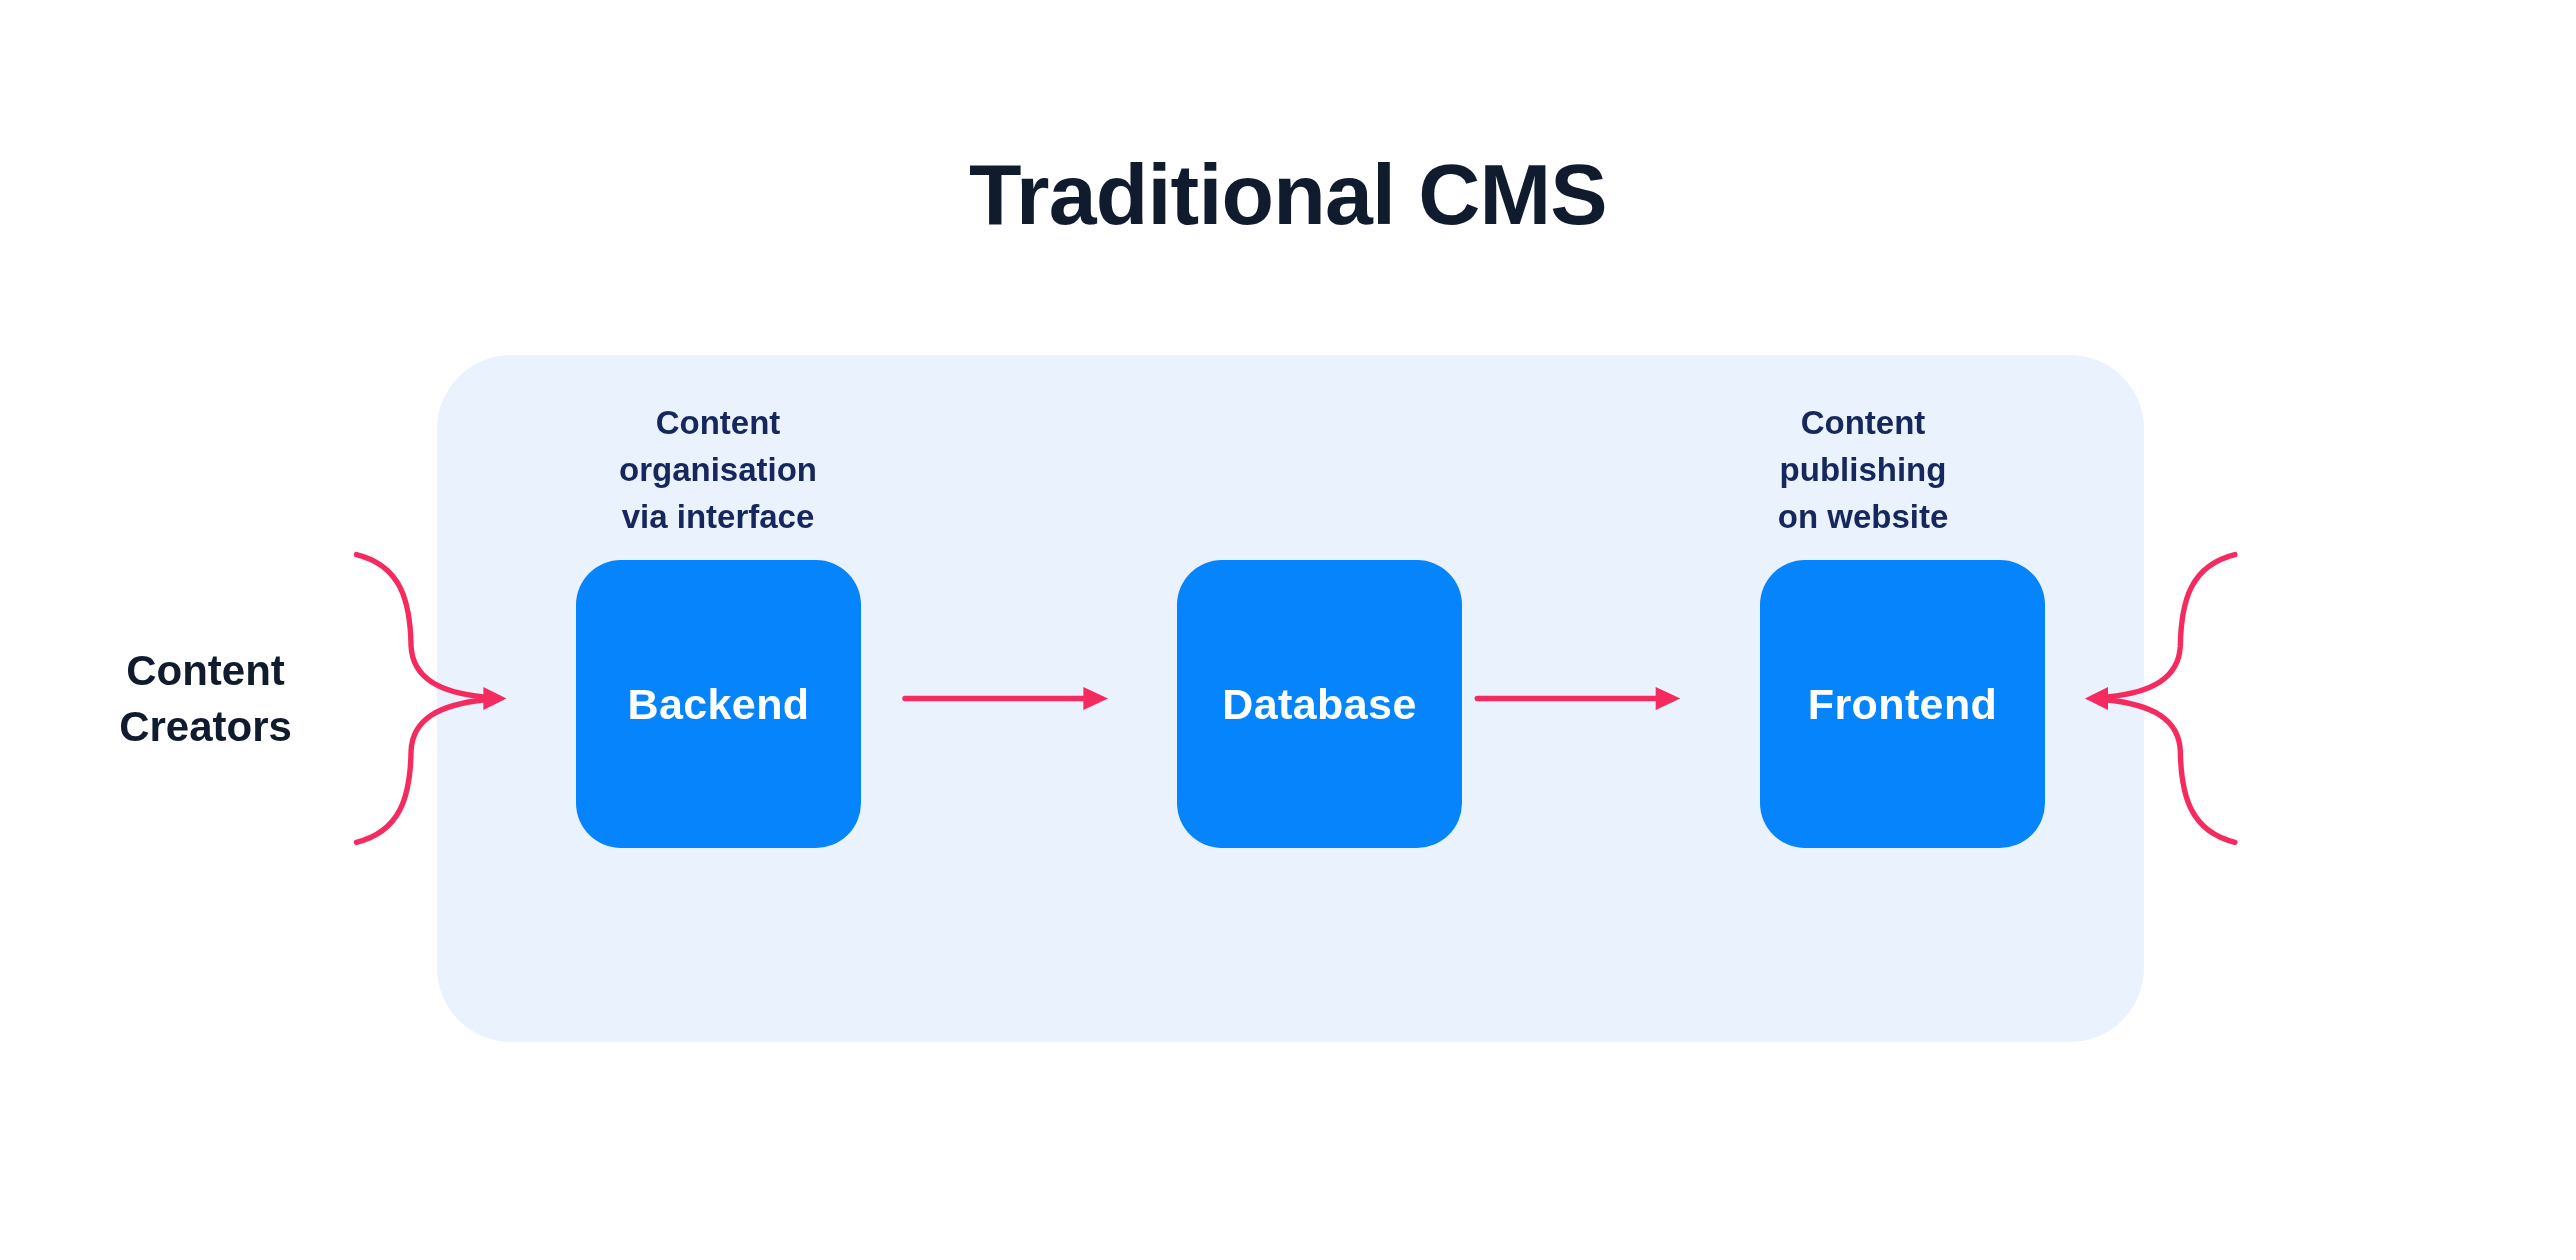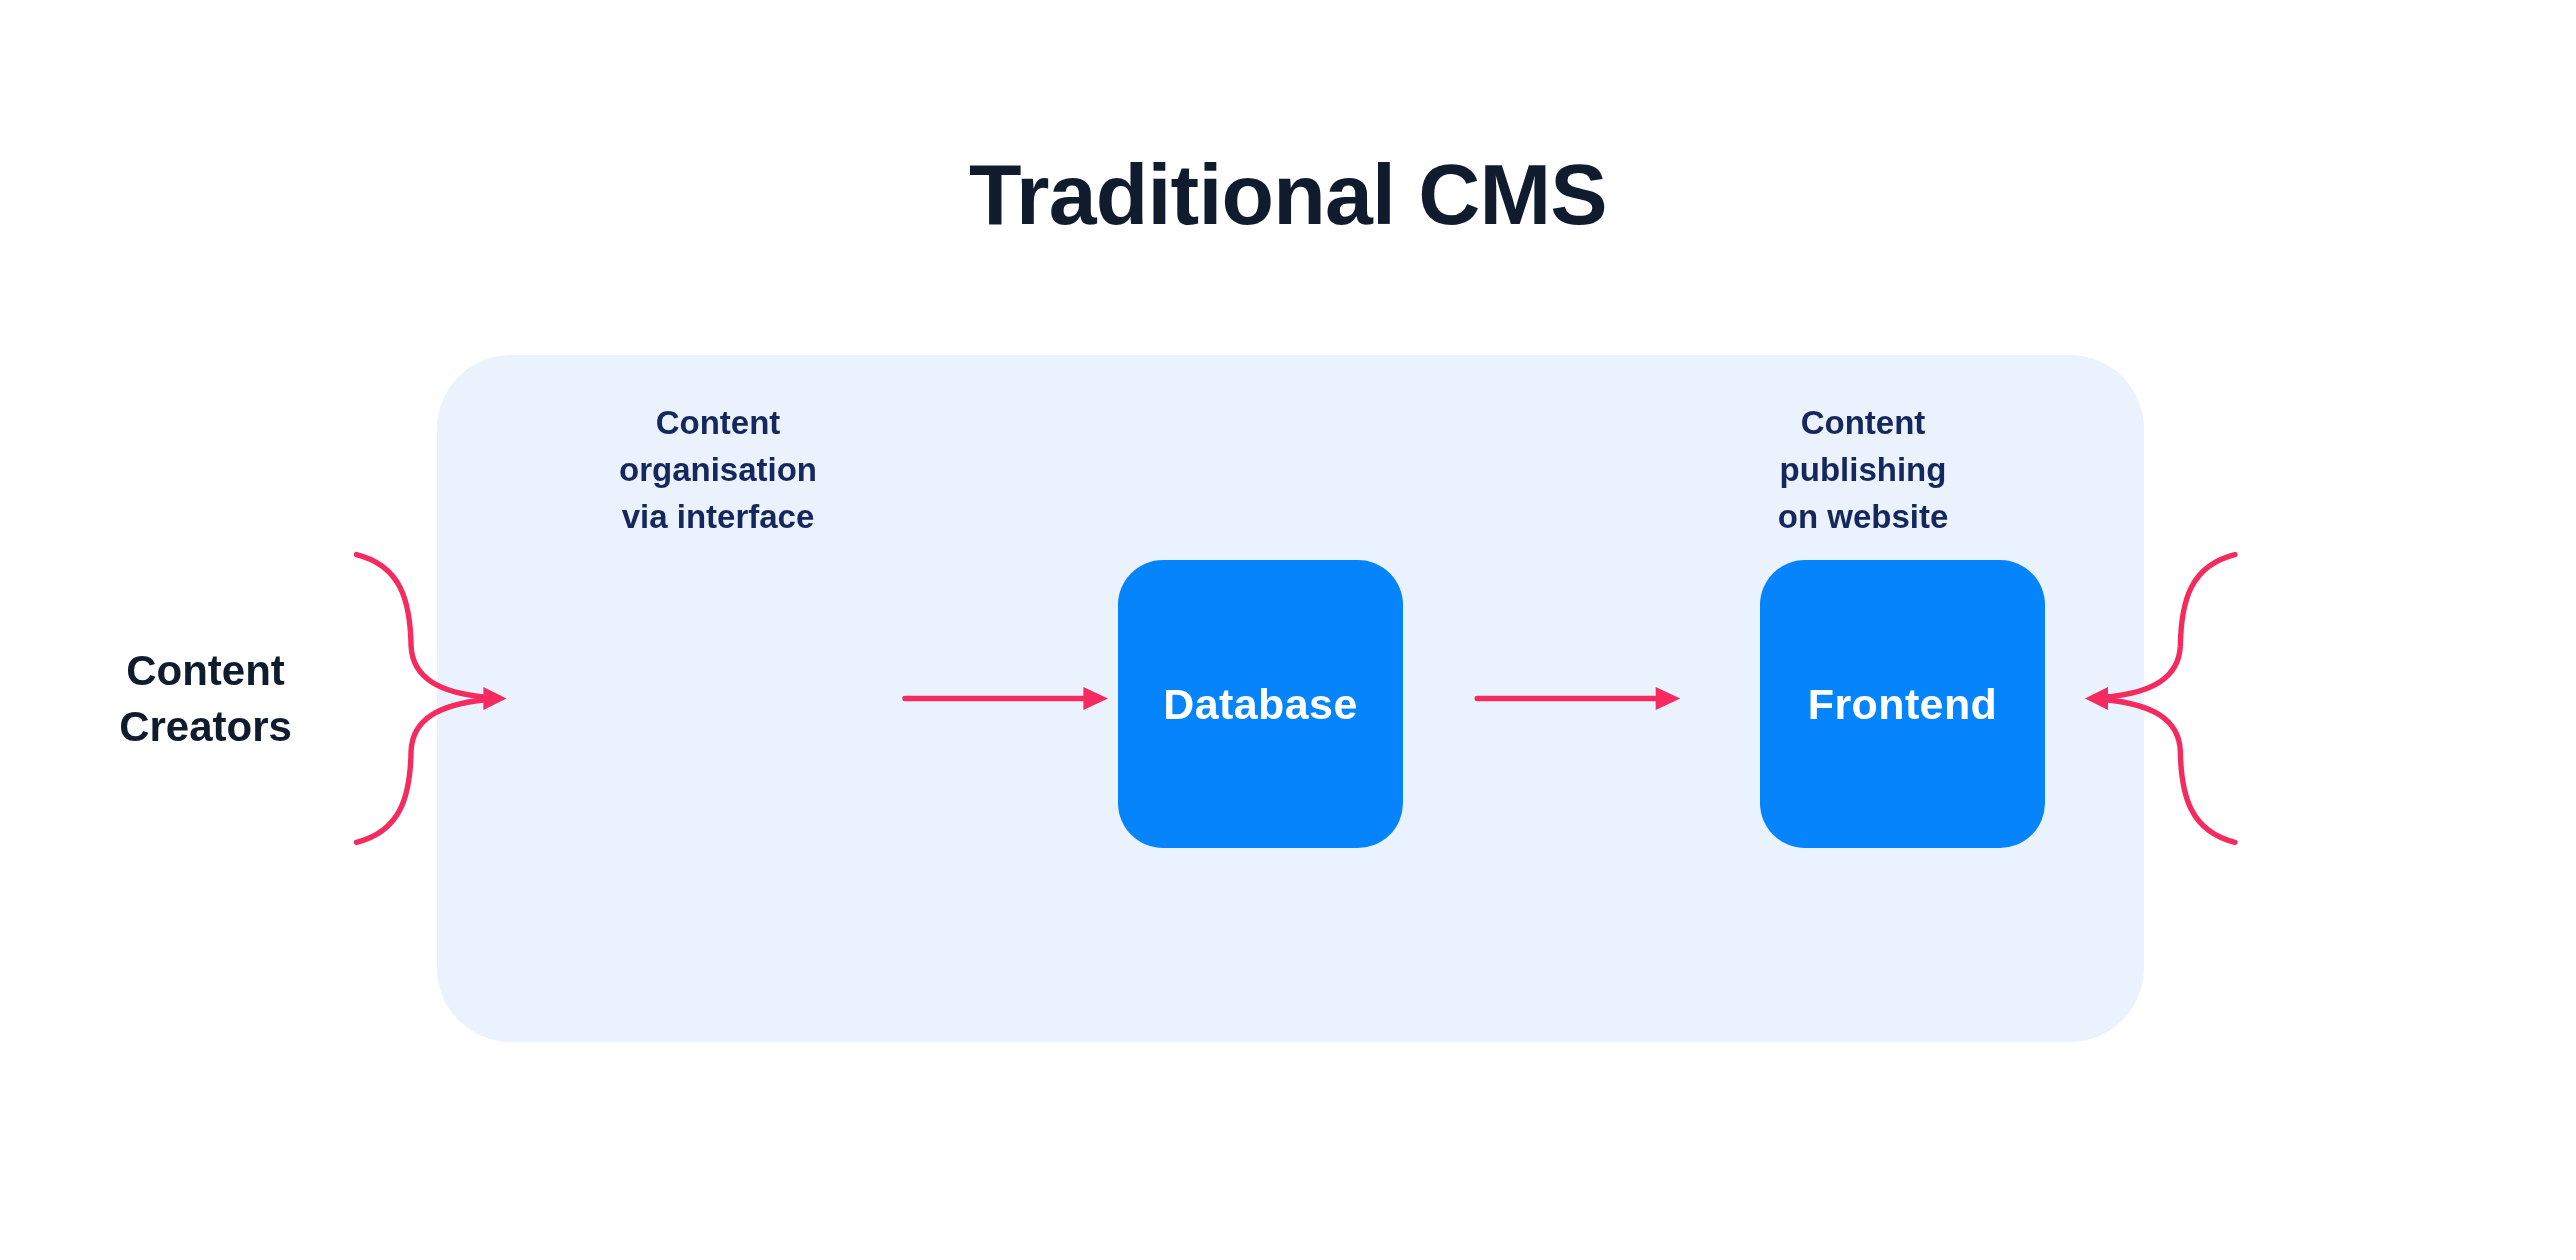--- a/index.html
+++ b/index.html
@@ -42,21 +42,21 @@
     position:absolute;
     top:560px;
     width:285px; height:288px;
     background:var(--node-bg);
     border-radius:45px;
     display:flex;
     align-items:center;
     justify-content:center;
   }
   .node-backend{left:576px;}
-  .node-database{left:1118px;text-align:right;}
+  .node-database{left:1177px;text-align:right;}
   .node-frontend{left:1760px;}
   .node-label{
     color:var(--node-text);
     font-size:43px;
     font-weight:bold;
     letter-spacing:0.4px;
   }
   .note{
     position:absolute;
     top:399px;
@@ -118,20 +118,23 @@
 
   <div class="panel"></div>
 
   <div class="note note-backend">Content
 organisation
 via interface</div>
   <div class="note note-frontend">Content
 publishing
 on website</div>
 
+  <div class="node node-backend">
+    <span class="node-label">Backend</span>
+  </div>
   <div class="node node-database">
     <span class="node-label">Database</span>
   </div>
   <div class="node node-frontend">
     <span class="node-label">Frontend</span>
   </div>
 
 
   <svg class="arrow-layer" viewBox="0 0 3348 1638" xmlns="http://www.w3.org/2000/svg" aria-hidden="true">
 

